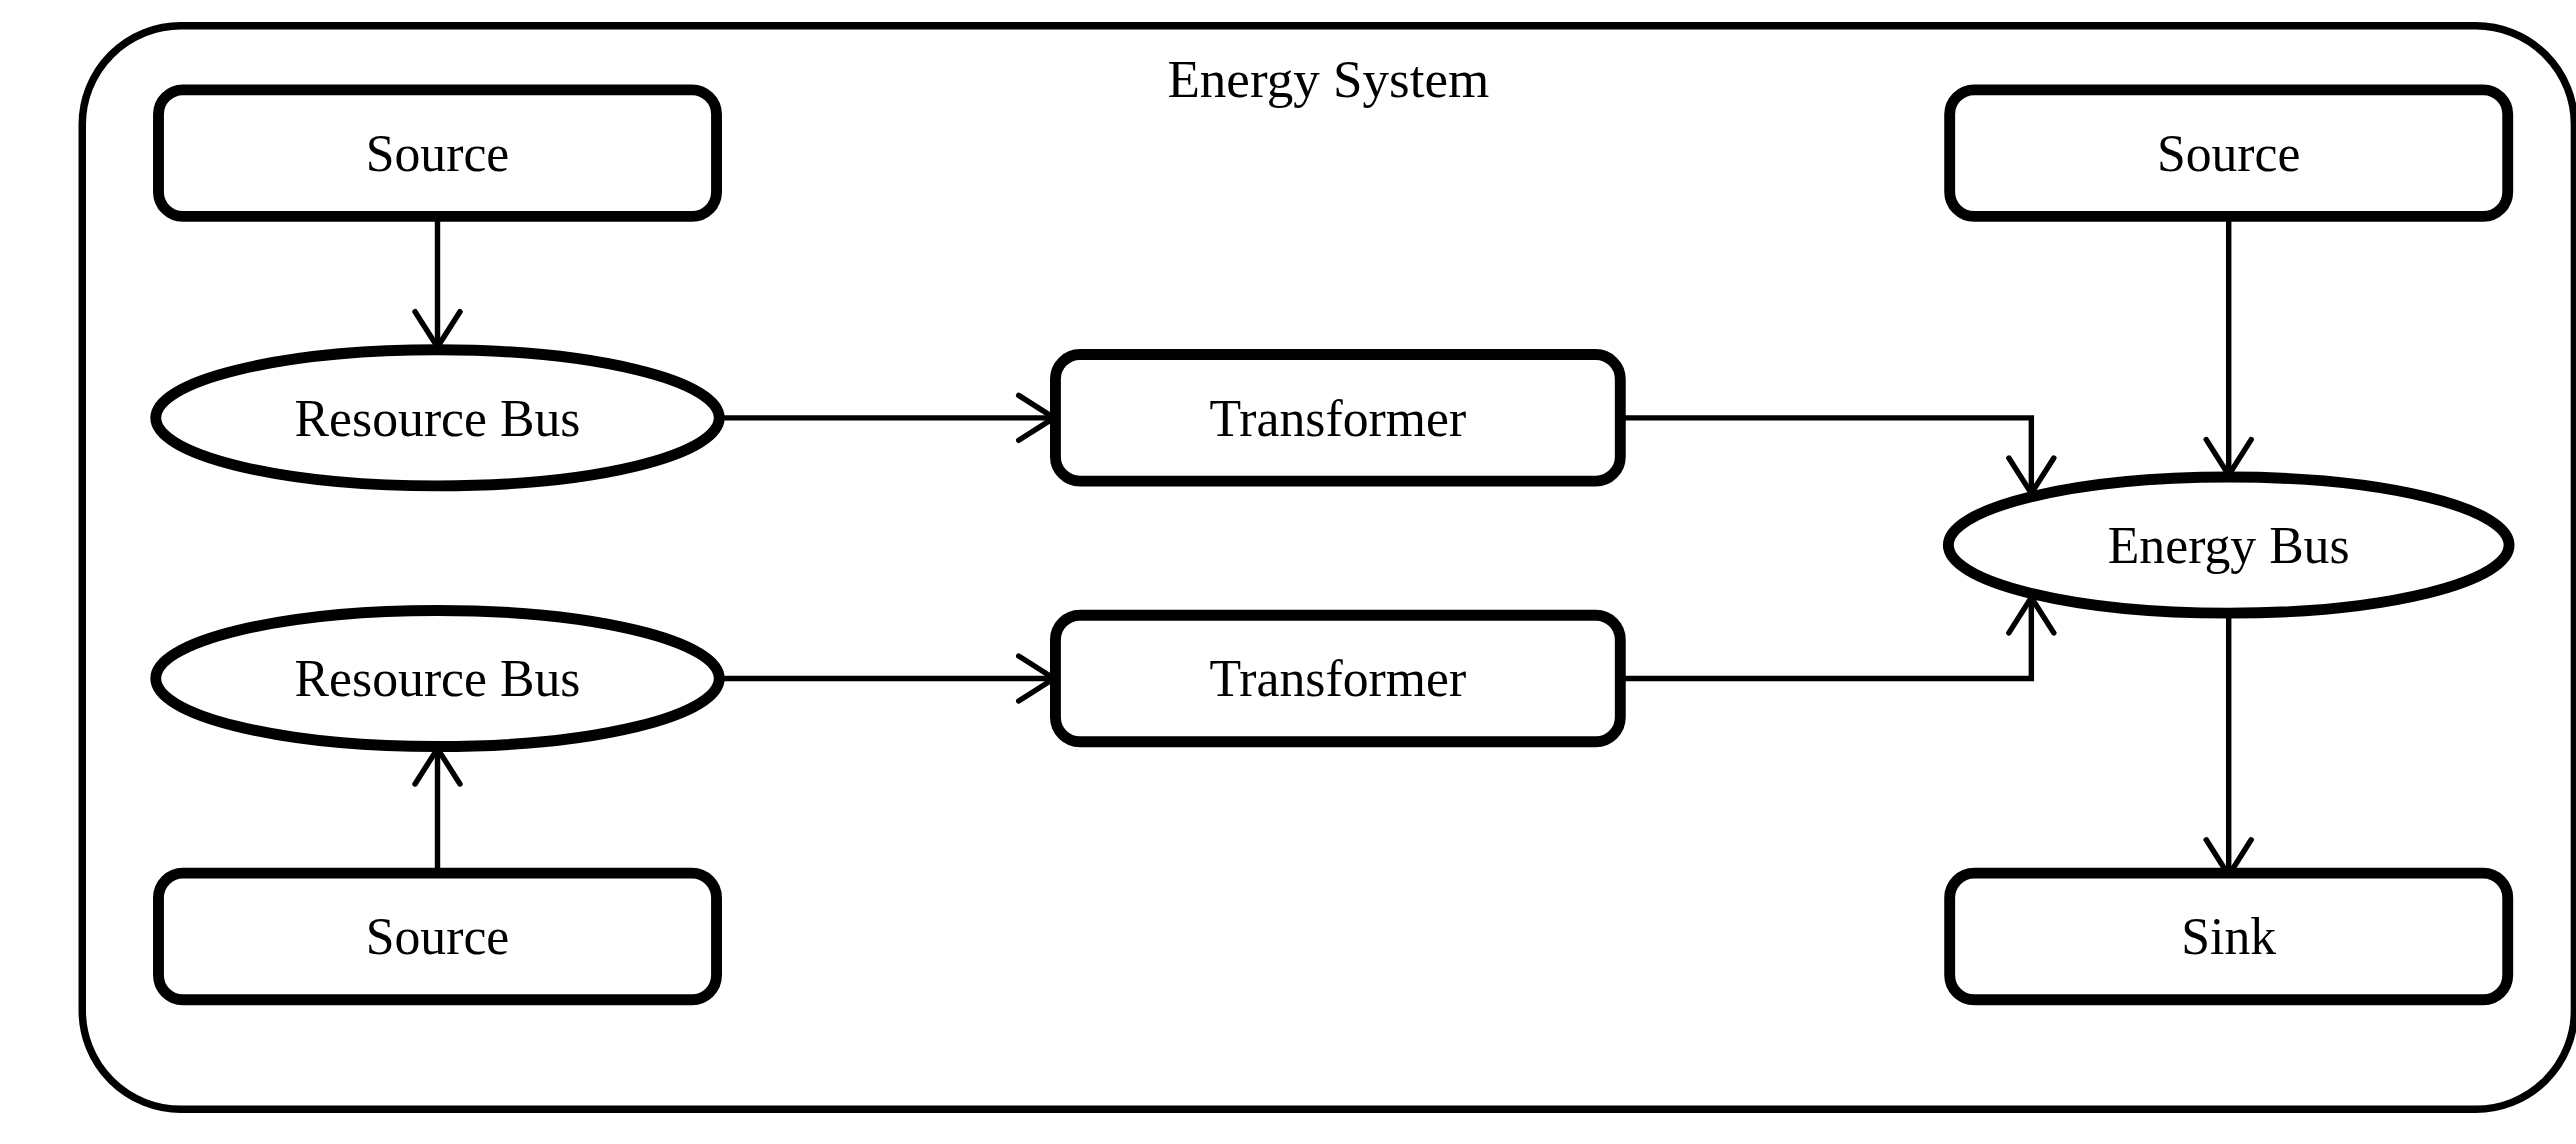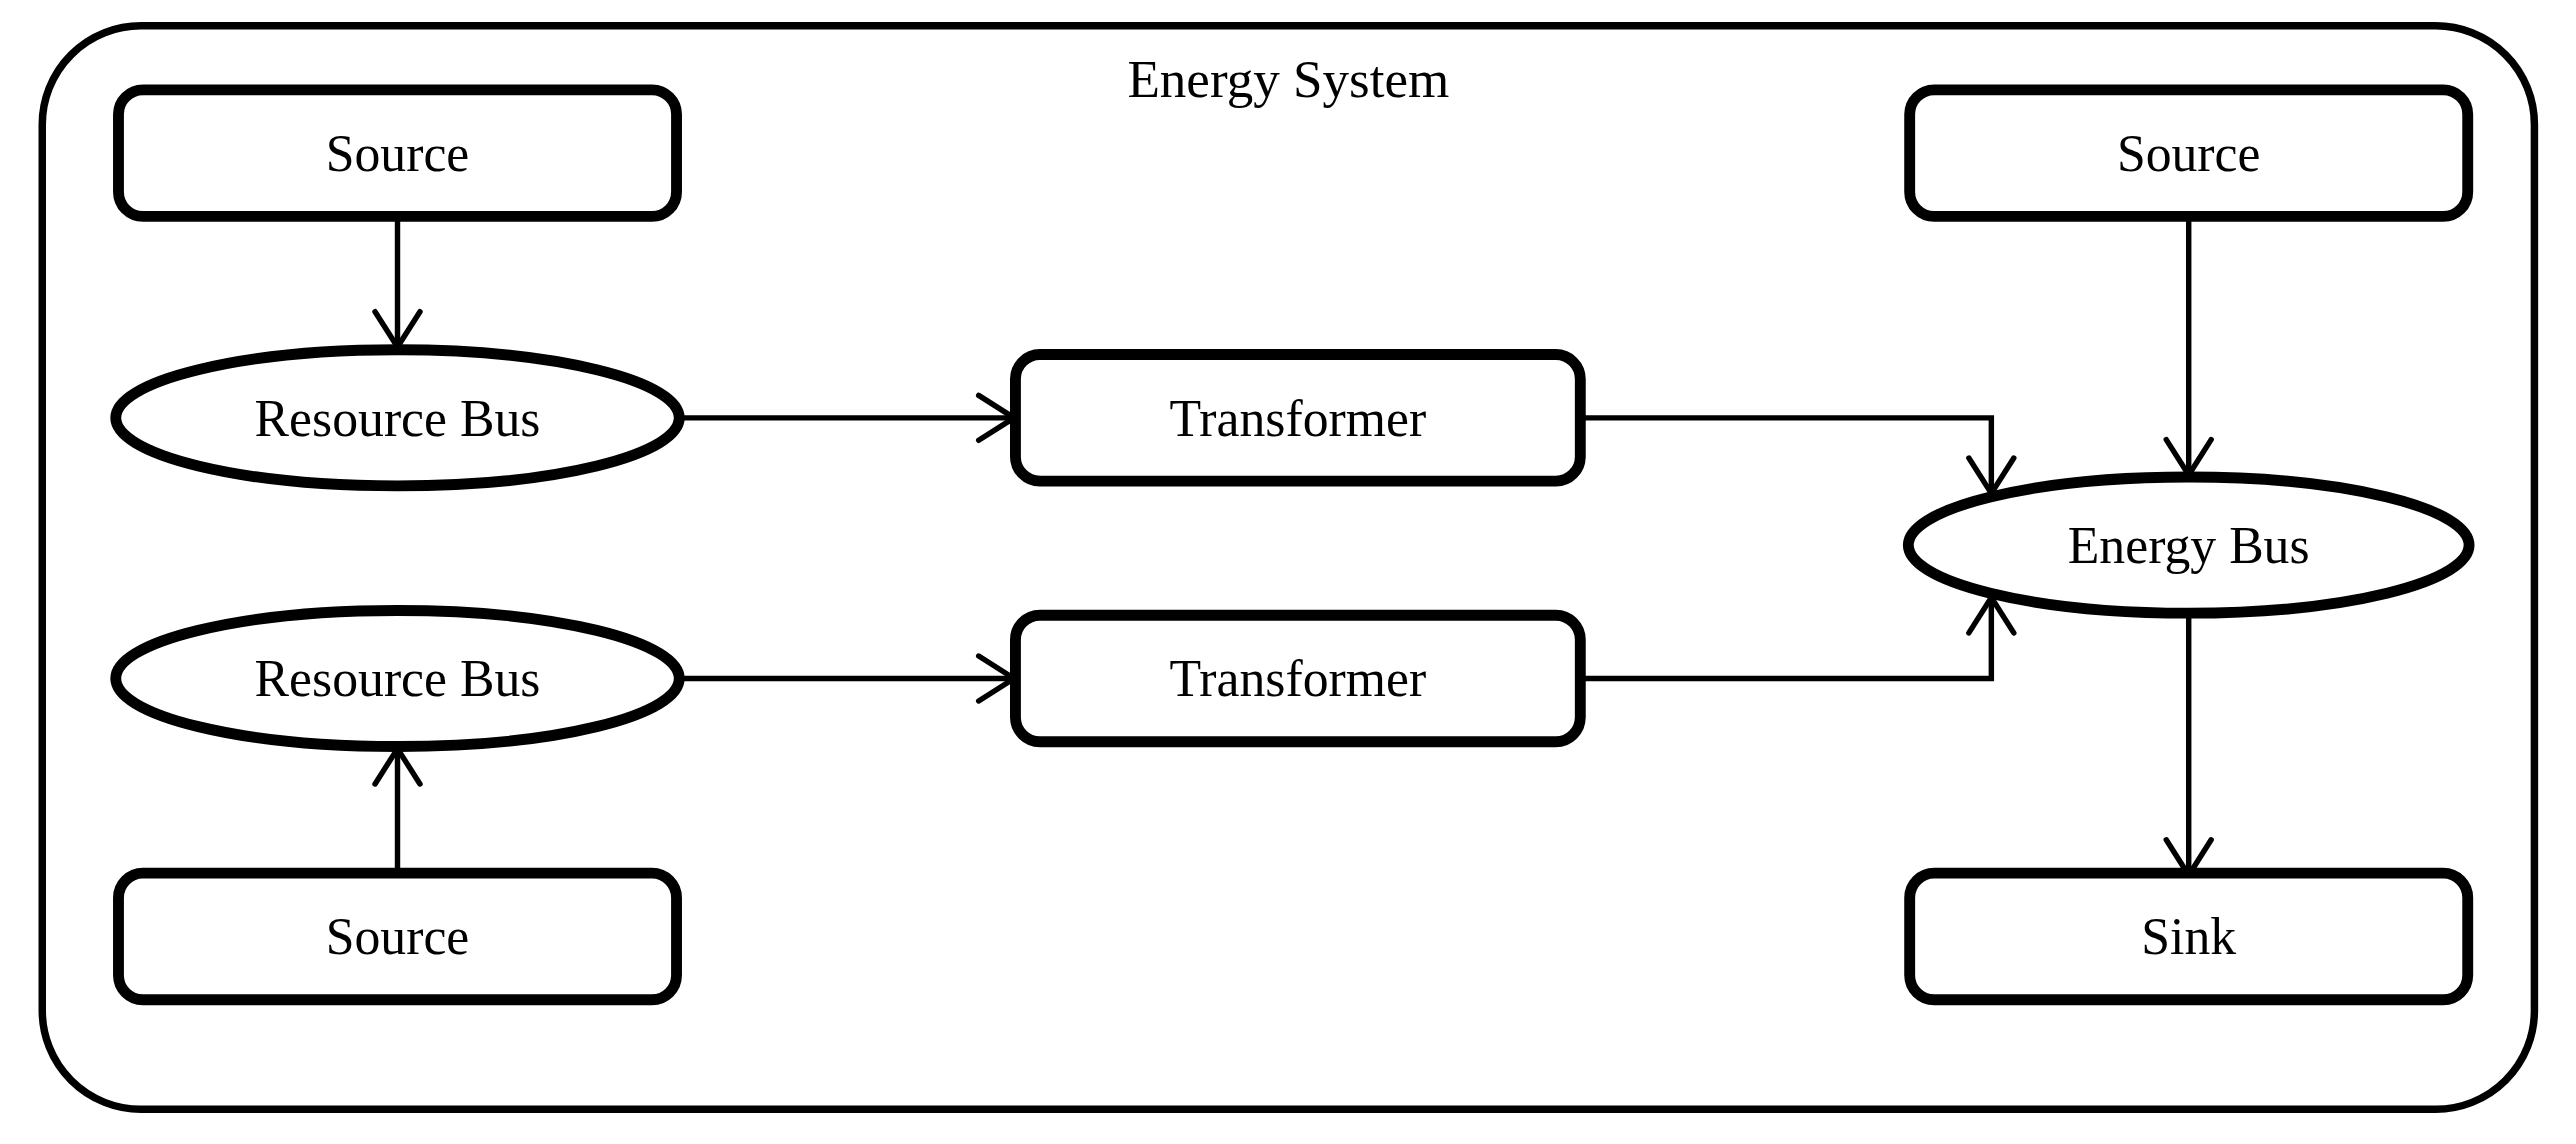--- a/index.html
+++ b/index.html
@@ -8,20 +8,21 @@
     background: var(--paper, #ffffff);
     width: 2576px;
     height: 1144px;
     overflow: hidden;
   }
   .stage {
     position: relative;
     width: 2324px;
     height: 1144px;
     background: var(--paper, #ffffff);
+    padding-left: 40px;
   }
   svg { display: block; width: 2576px; height: 1144px; }
 
   .outer-rect {
     fill: none;
     stroke: var(--ink, #000000);
     stroke-width: 11px;
   }
   .node-shape {
     fill: var(--paper, #ffffff);

